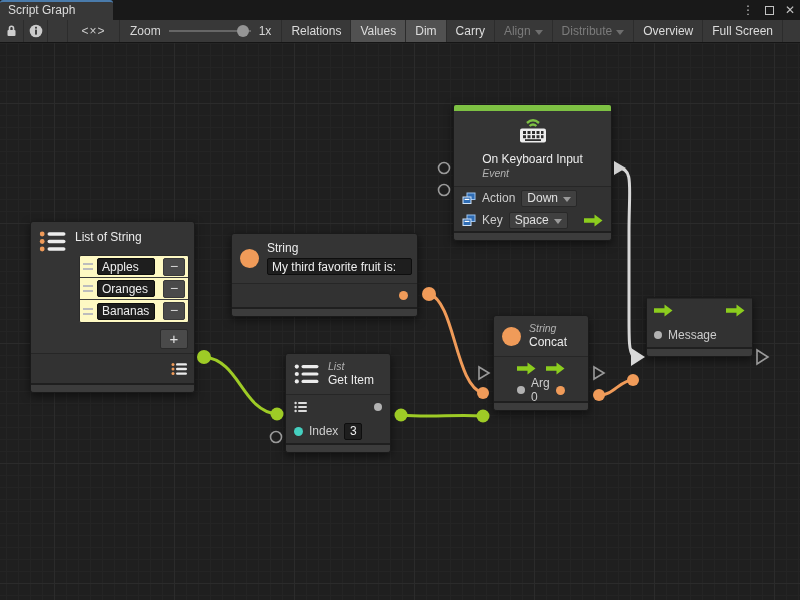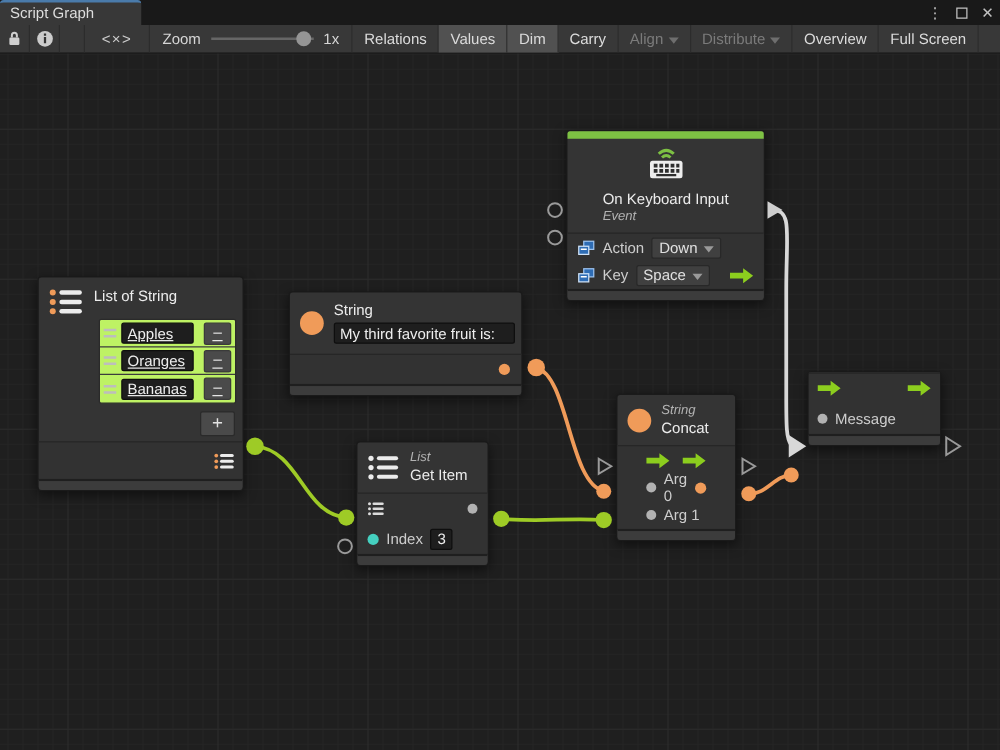--- a/index.html
+++ b/index.html
@@ -71,21 +71,21 @@
 
   
   #node-keyboard { left:453px; top:61px; width:159px; }
   #node-keyboard .accentbar { height:6px; background:#7dc143; border-radius:2px 2px 0 0; }
   #node-keyboard .nhead { padding:5px 8px 6px 8px;flex-direction:column; }
   #node-keyboard .prow { height:22px; }
 
   
   #node-list { left:30px; top:178px; width:165px; }
   #node-list .nhead { align-items:flex-start; padding:8px 8px 2px 8px; }
-  .listeditor { margin:0 6px 6px 48px; width:110px; background:#bef264; border:1px solid #2a2a2a; border-radius:2px;text-decoration:underline; }
+  .listeditor { margin:0 6px 6px 48px; width:110px; background:#fef9c3; border:1px solid #2a2a2a; border-radius:2px; }
   .lrow { display:flex; align-items:center; gap:4px; height:22px; padding:0 3px; border-bottom:1px solid #3c3c3c; }
   .lrow:last-child { border-bottom:none; }
   .handle { width:10px; flex:none; height:7px; border-top:2px solid #bdbdbd; border-bottom:2px solid #bdbdbd; }
   .lrow .tfield { width:58px; }
   .minusbtn { margin-left:auto; width:22px; height:18px; background:#4a4a4a; border:1px solid #3a3a3a;
     border-radius:2px; color:#d8d8d8; text-align:center; line-height:15px; font-size:14px; }
   .plusrow { display:flex; justify-content:flex-end; margin:0 6px 4px 0; }
   .plusbtn { width:28px; height:20px; background:#4a4a4a; border:1px solid #2a2a2a; border-radius:2px;
     color:#e2e2e2; text-align:center; line-height:17px; font-size:15px; }
   #node-list .nbody { height:30px; display:flex; align-items:center; justify-content:flex-end; padding:0 6px; }
@@ -350,24 +350,20 @@
           </svg>
           <svg class="garrow spring" width="19" height="13" viewBox="0 0 19 13">
             <path d="M0 4.2 h10.5 V0.5 l8 6 -8 6 V8.7 H0 z" fill="#8ccd1e"></path>
           </svg>
         </div>
         <div class="prow">
           <span class="dot"></span>
           <span class="plabel">Arg 0</span>
           <span class="dot orange spring"></span>
         </div>
-        <div class="prow">
-          <span class="dot"></span>
-          <span class="plabel">Arg 1</span>
-        </div>
       </div>
       <div class="footer"></div>
     </div>
 
     <div class="node" id="node-debug">
       <div class="nbody">
         <div class="prow">
           <svg class="garrow" width="19" height="13" viewBox="0 0 19 13">
             <path d="M0 4.2 h10.5 V0.5 l8 6 -8 6 V8.7 H0 z" fill="#8ccd1e"></path>
           </svg>

